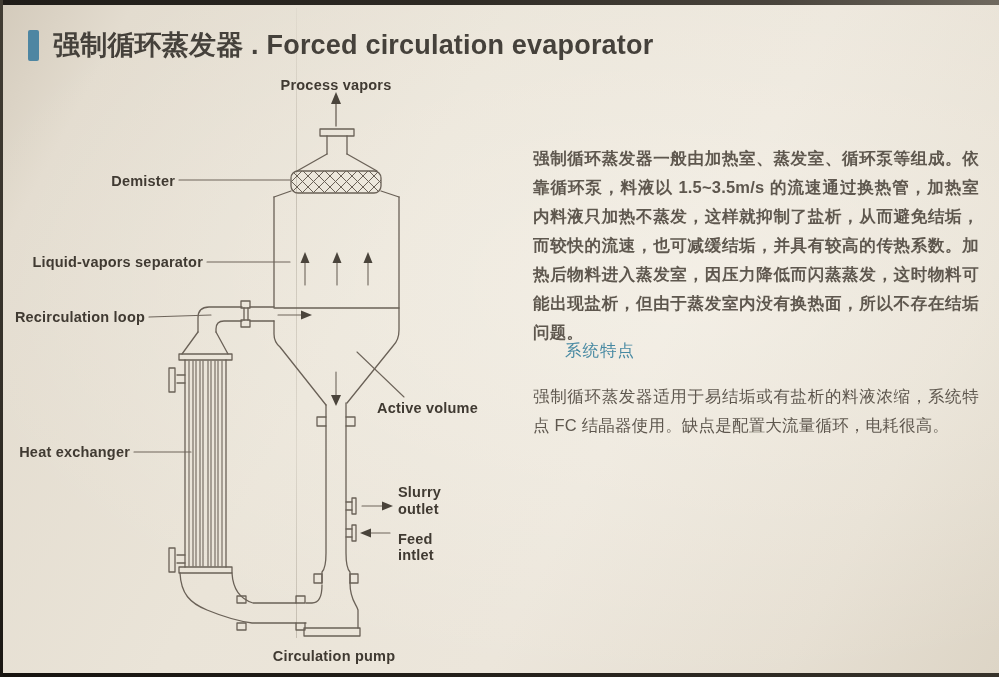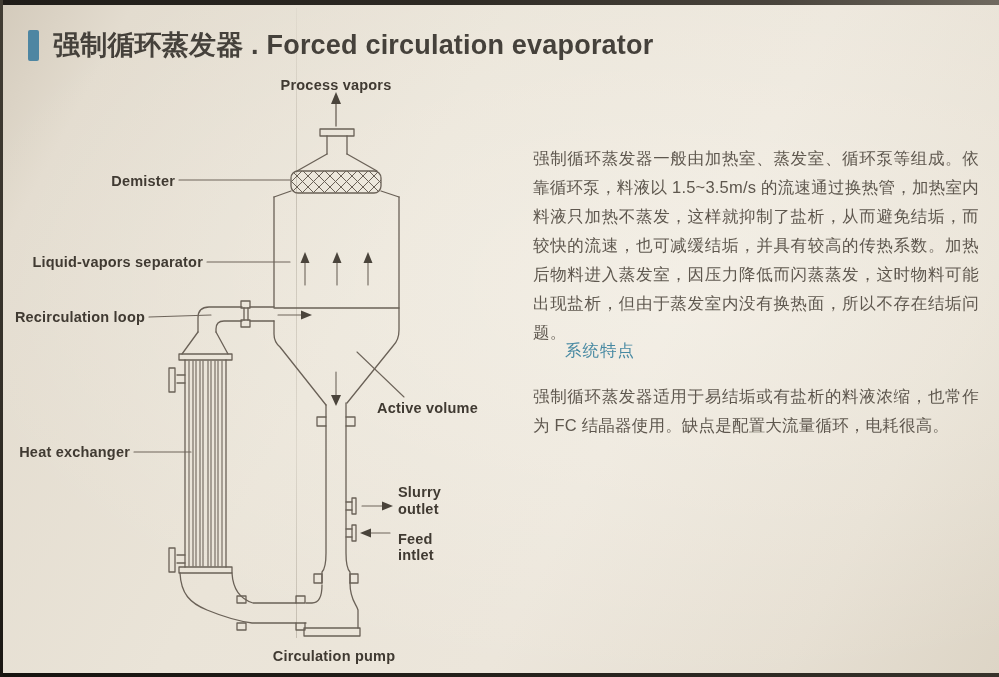--- a/index.html
+++ b/index.html
@@ -40,23 +40,23 @@
   <div class="crease"></div>
   <div class="edge-top"></div>
   <div class="edge-bottom"></div>
   <div class="edge-left"></div>
 
   <div class="title-row">
     <div class="title-bullet"></div>
     <h1 class="page-title">强制循环蒸发器 . Forced circulation evaporator</h1>
   </div>
 
-  <div class="text-col para" style="top:144px;">强制循环蒸发器一般由加热室、蒸发室、循环泵等组成。依靠循环泵，料液以 1.5~3.5m/s 的流速通过换热管，加热室内料液只加热不蒸发，这样就抑制了盐析，从而避免结垢，而较快的流速，也可减缓结垢，并具有较高的传热系数。加热后物料进入蒸发室，因压力降低而闪蒸蒸发，这时物料可能出现盐析，但由于蒸发室内没有换热面，所以不存在结垢问题。</div>
+  <div class="text-col para" style="top:144px;font-weight:bold;">强制循环蒸发器一般由加热室、蒸发室、循环泵等组成。依靠循环泵，料液以 1.5~3.5m/s 的流速通过换热管，加热室内料液只加热不蒸发，这样就抑制了盐析，从而避免结垢，而较快的流速，也可减缓结垢，并具有较高的传热系数。加热后物料进入蒸发室，因压力降低而闪蒸蒸发，这时物料可能出现盐析，但由于蒸发室内没有换热面，所以不存在结垢问题。</div>
   <div class="text-col section-heading" style="top:340px;margin-left:32px;">系统特点</div>
-  <div class="text-col para" style="top:382px;">强制循环蒸发器适用于易结垢或有盐析的料液浓缩，也常作为 FC 结晶器使用。缺点是配置大流量循环，电耗很高。</div>
+  <div class="text-col para" style="top:382px;">强制循环蒸发器适用于易结垢或有盐析的料液浓缩，系统特点 FC 结晶器使用。缺点是配置大流量循环，电耗很高。</div>
 
   <svg class="diagram-svg" width="999" height="677" viewBox="0 0 999 677">
     <defs>
       <pattern id="xhatch" patternUnits="userSpaceOnUse" width="11" height="11">
         <path d="M0,0 L11,11 M11,0 L0,11" stroke="#6a6157" stroke-width="1" fill="none"></path>
       </pattern>
     </defs>
 
     <g>
       <path class="dline" d="M336,126 V102"></path>

